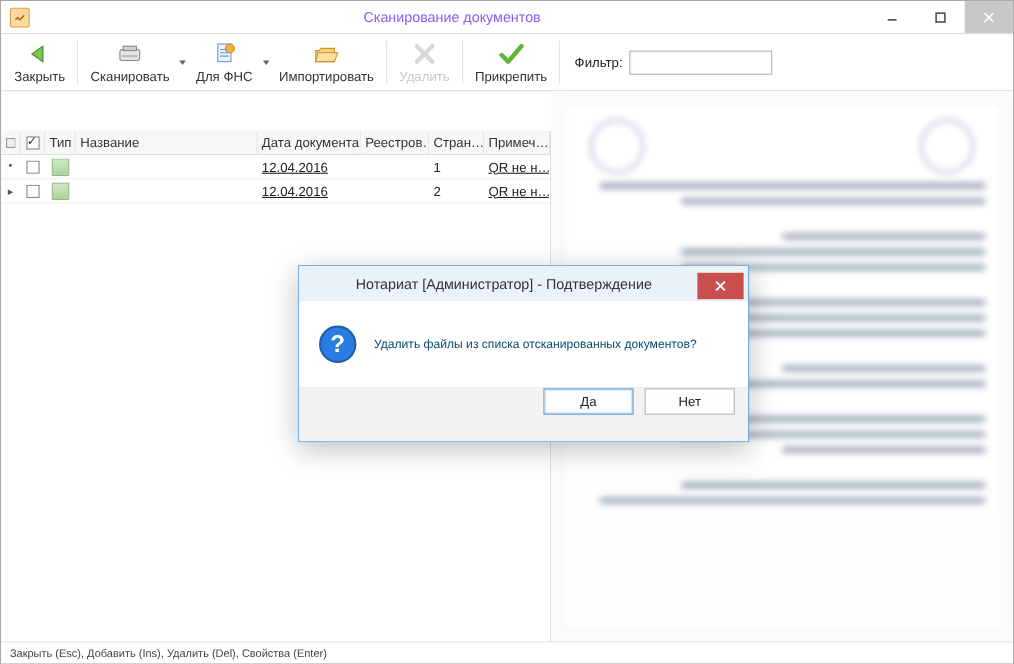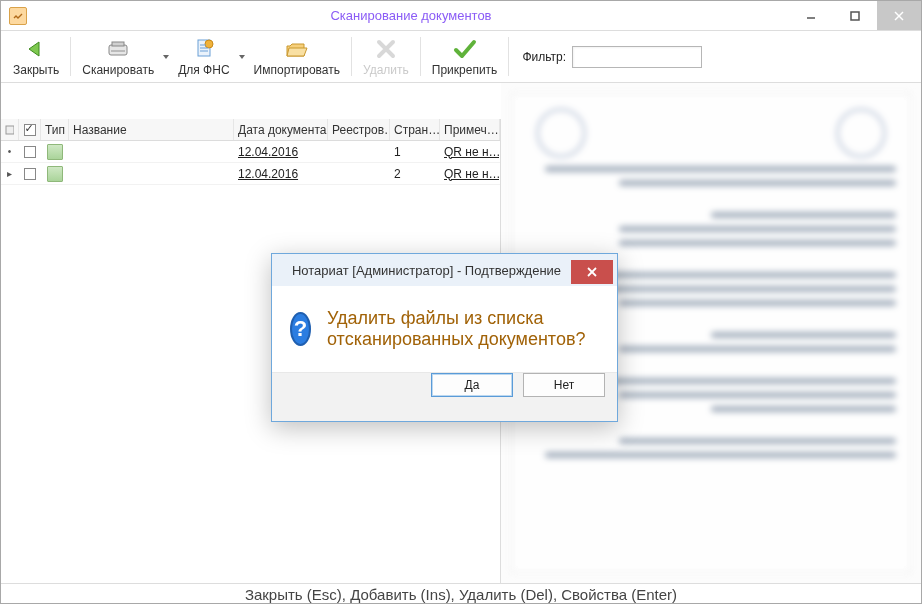--- a/index.html
+++ b/index.html
@@ -62,30 +62,30 @@
   .type-icon { width: 16px; height: 16px; border: 1px solid #8fb87a; background: linear-gradient(#cfe8c4,#aad49a); border-radius: 1px; }
   
   .preview { width: 100%; height: 100%; border: 1px solid #e1e1e1; background: #fff; filter: blur(3px); opacity: 0.85; overflow: hidden; padding: 14px; display: flex; flex-direction: column; gap: 8px; }
   .preview .stamp-row { display: flex; justify-content: space-between; padding: 0 10px; }
   .preview .stamp { width: 50px; height: 50px; border-radius: 50%; border: 3px solid #7e91b5; opacity: .5; }
   .preview .line { height: 6px; background: #95a2b3; border-radius: 3px; }
   .preview .short { width: 50%; align-self: flex-end; }
   .preview .med { width: 75%; align-self: flex-end; }
   .preview .full { width: 95%; align-self: flex-end; }
   
-  .statusbar { height: 22px; background: #fff; border-top: 1px solid #ddd; display: flex; align-items: center; justify-content: center; padding: 0 8px; font-size: 15px; color: #444; }
-  
-  .modal { position: absolute; left: 270px; top: 252px; width: 347px; background: #fff; border: 1px solid #6fa8dc; box-shadow: 0 6px 24px rgba(0,0,0,0.25); }
+  .statusbar { height: 22px; background: #fff; border-top: 1px solid #ddd; display: flex; align-items: center; justify-content: flex-start; padding: 0 8px; font-size: 10px; color: #444; }
+  
+  .modal { position: absolute; left: 270px; top: 240px; width: 410px; background: #fff; border: 1px solid #6fa8dc; box-shadow: 0 6px 24px rgba(0,0,0,0.25); }
   .modal .m-title { height: 32px; background: #eaf1f9; display: flex; align-items: center; padding: 0 0 0 10px; font-size: 13px; color: #333; }
   .modal .m-title .t { flex: 1; text-align: center; }
   .modal .m-close { width: 42px; height: 24px; margin: 4px 4px 0 0; background: #c94f4c; display: flex; align-items: center; justify-content: center; cursor: pointer; }
   .modal .m-close svg { stroke: #fff; }
   .modal .m-body { padding: 22px 18px; background: #fff; display: flex; align-items: center; gap: 16px; border-bottom: 1px solid #e8e8e8; }
   .modal .q-icon { width: 34px; height: 34px; border-radius: 50%; background: #2b7de1; color: #fff; font-size: 22px; font-weight: bold; display: flex; align-items: center; justify-content: center; border: 2px solid #1f5fb0; }
-  .modal .m-text { font-size: 18px; color: #a16207; }
+  .modal .m-text { font-size: 11px; color: #0c4a6e; }
   .modal .m-buttons { height: 48px; background: #f2f2f2; display: flex; justify-content: flex-end; gap: 10px; padding: 0 12px; }
   .modal .btn { width: 82px; height: 24px; border: 1px solid #b3b3b3; background: #fdfdfd; font-size: 12px; cursor: pointer; display: flex; align-items: center; justify-content: center; }
   .modal .btn.primary { border: 1px solid #5a9bd8; box-shadow: 0 0 0 1px #bcd8f0 inset; }
 </style>
 </head>
 <body>
 
 <div class="titlebar">
   <div class="app-icon">
     <svg viewBox="0 0 10 10">

